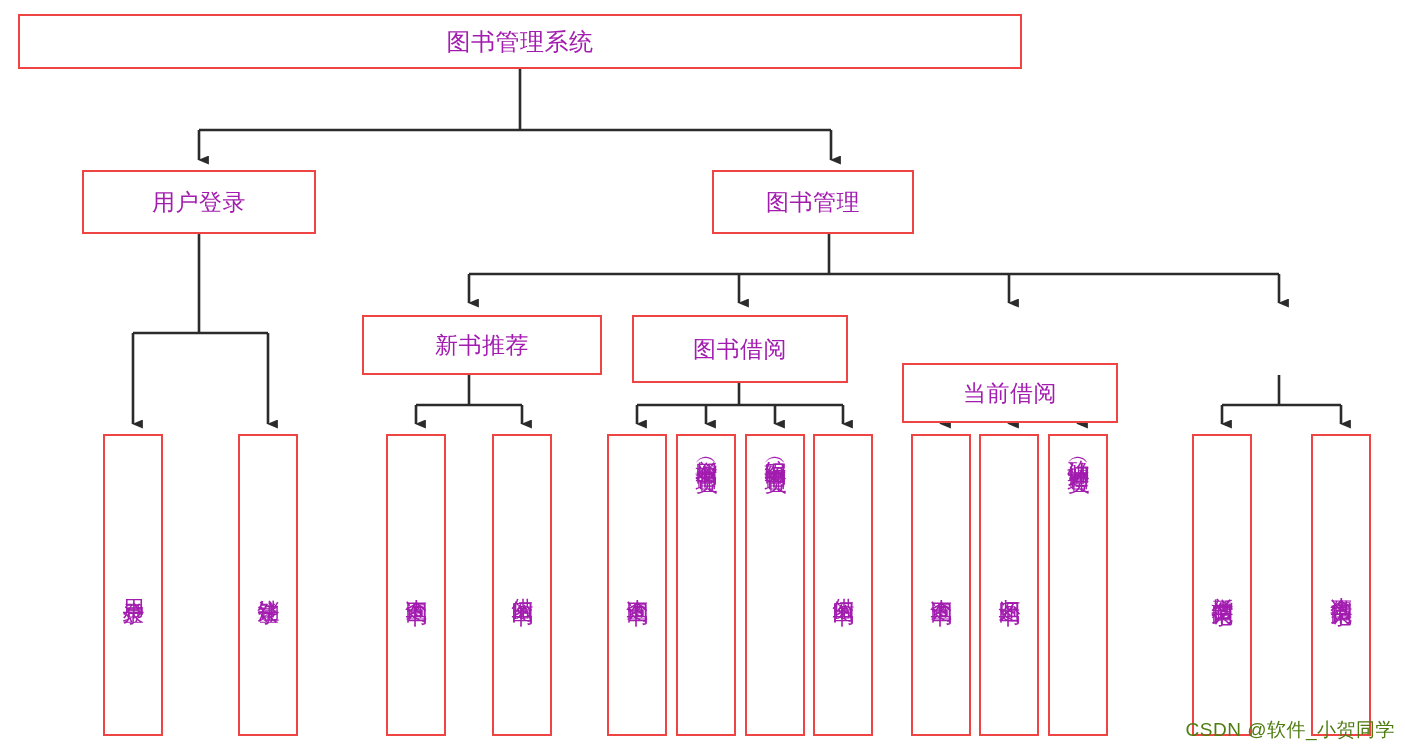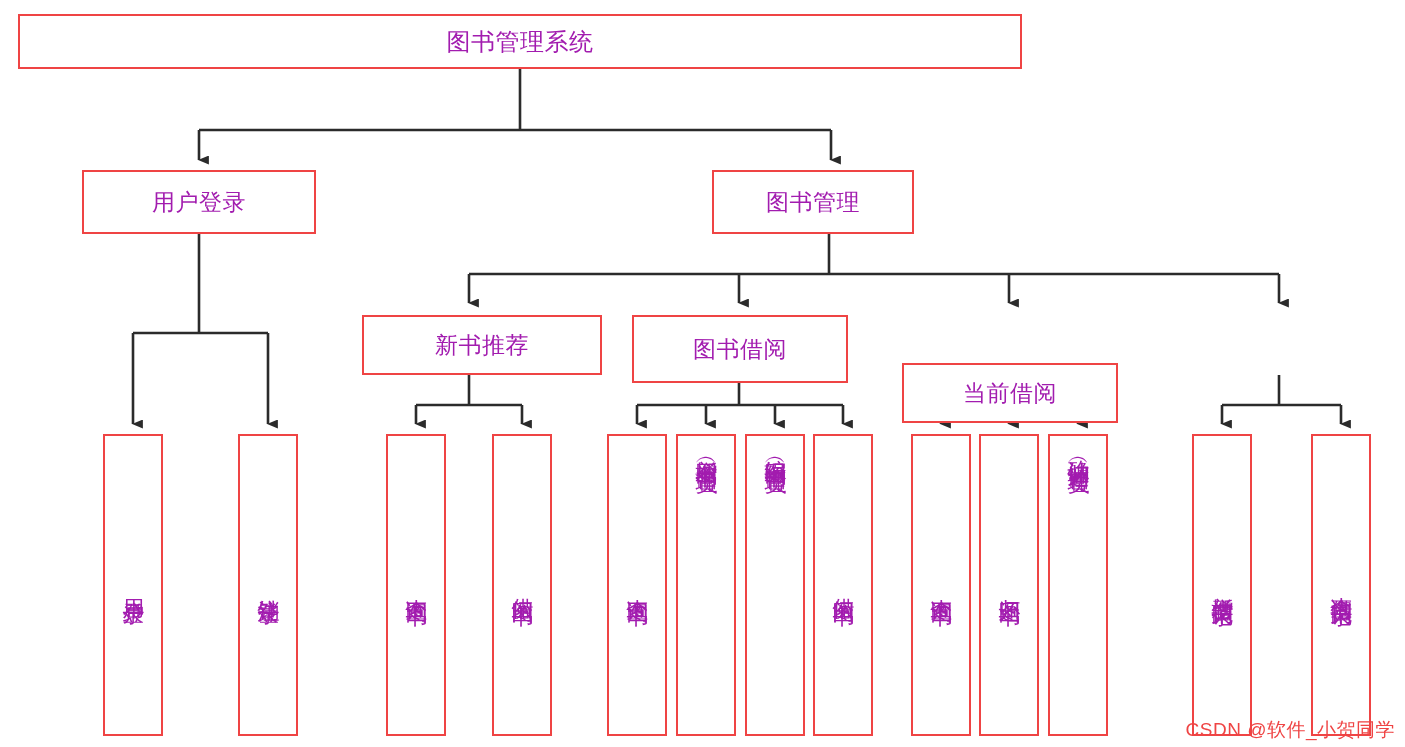--- a/index.html
+++ b/index.html
@@ -55,21 +55,21 @@
     font-size:22px;
     line-height:1.22;
     letter-spacing:2px;
     white-space:normal;
   }
   #watermark{
     position:absolute;
     right:10px;
     bottom:4px;
     font-size:19px;
-    color:#ef4444;
+    color:#4d7c0f;
     letter-spacing:0.5px;
     white-space:nowrap;
     user-select:none;
   }
 </style>
 </head>
 <body>
 
 <div id="canvas">
 

